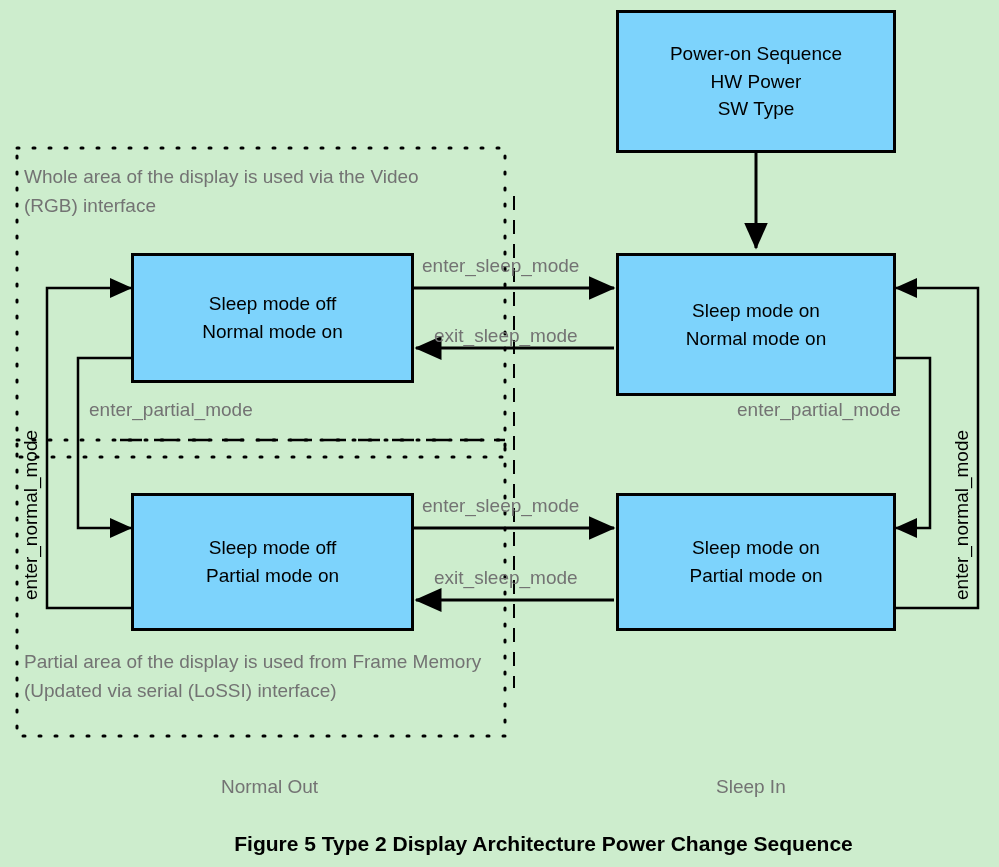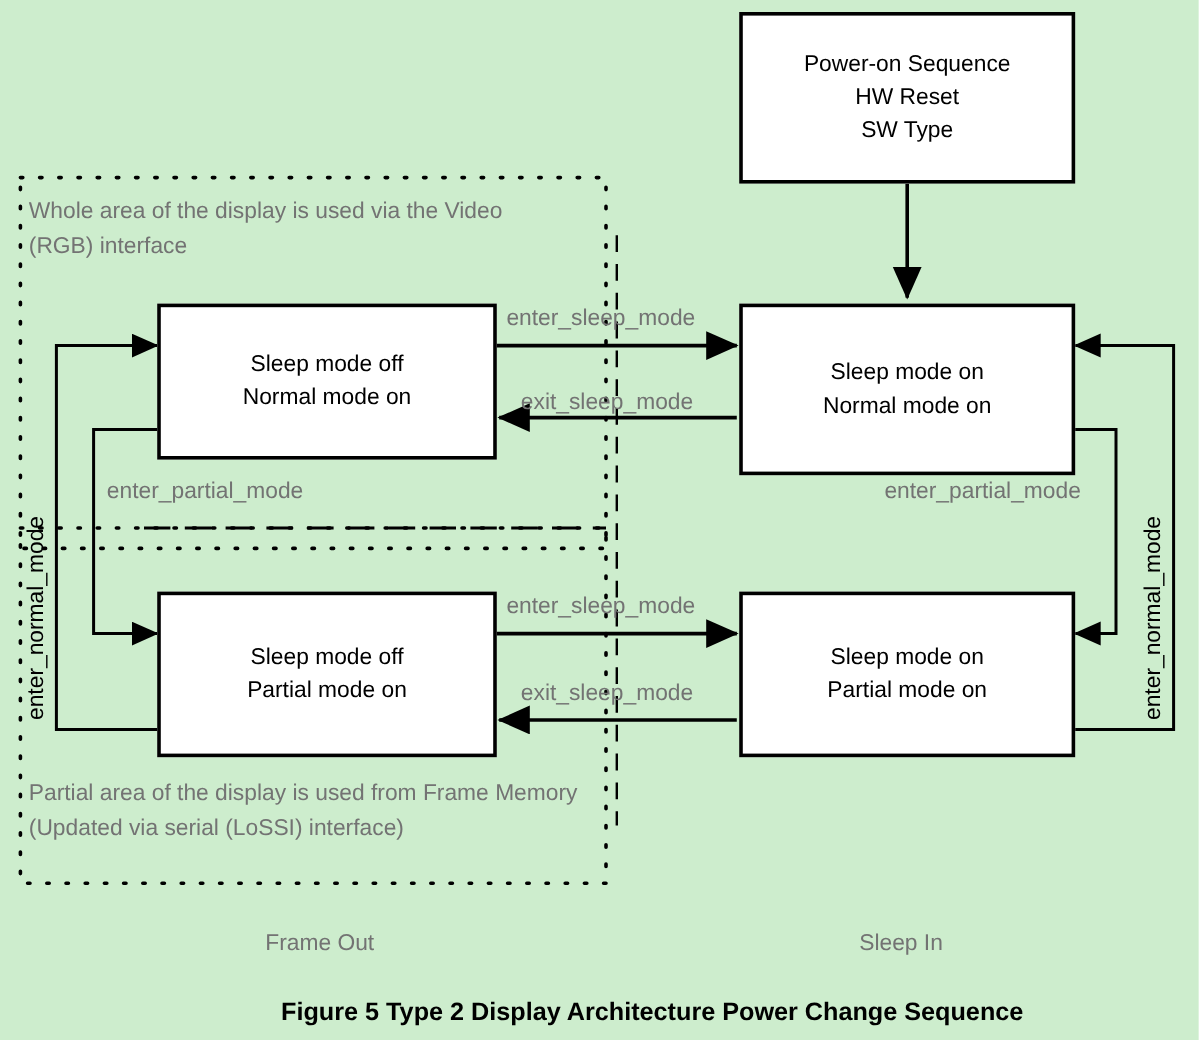--- a/index.html
+++ b/index.html
@@ -11,21 +11,21 @@
     position: relative;
     width: 999px;
     height: 867px;
     background: #cdedcd;
     font-family: "Liberation Sans", sans-serif;
     overflow: hidden;
   }
   .box {
     position: absolute;
     border: 3px solid #000;
-    background: #ffffff;
+    background: #7dd3fc;
     box-sizing: border-box;
     display: flex;
     flex-direction: column;
     align-items: center;
     justify-content: center;
     font-size: 19px;
     color: #000;
     line-height: 1.45;
     text-align: center;
   }
@@ -94,21 +94,21 @@
 
     <path d="M134,608 H47 V288 H131" fill="none" stroke="#000" stroke-width="2.5" marker-end="url(#arrow)"></path>
 
     <path d="M893,358 H930 V528 H896" fill="none" stroke="#000" stroke-width="2.5" marker-end="url(#arrow)"></path>
 
     <path d="M893,608 H978 V288 H896" fill="none" stroke="#000" stroke-width="2.5" marker-end="url(#arrow)"></path>
   </svg>
 
   <div class="box" style="left:616px; top:10px; width:280px; height:143px;">
     <span class="line">Power-on Sequence</span>
-    <span class="line">HW Reset</span>
+    <span class="line">HW Power</span>
     <span class="line">SW Type</span>
   </div>
 
   <div class="box" style="left:131px; top:253px; width:283px; height:130px;">
     <span class="line">Sleep mode off</span>
     <span class="line">Normal mode on</span>
   </div>
 
   <div class="box" style="left:616px; top:253px; width:280px; height:143px;">
     <span class="line">Sleep mode on</span>
@@ -134,18 +134,18 @@
 
   <div class="label" style="left:422px; top:495px;">enter_sleep_mode</div>
   <div class="label" style="left:434px; top:567px;">exit_sleep_mode</div>
 
   <div class="label" style="left:89px; top:399px;">enter_partial_mode</div>
   <div class="label" style="left:737px; top:399px;">enter_partial_mode</div>
 
   <div class="vlabel" style="left:20px; top:600px; transform: rotate(-90deg);">enter_normal_mode</div>
   <div class="vlabel" style="left:951px; top:600px; transform: rotate(-90deg);">enter_normal_mode</div>
 
-  <div class="label" style="left:221px; top:776px;">Frame Out</div>
+  <div class="label" style="left:221px; top:776px;">Normal Out</div>
   <div class="label" style="left:716px; top:776px;text-align:center;">Sleep In</div>
 
   <div class="caption" style="left:0; top:832px; width:999px;padding-left:44px;">Figure 5 Type 2 Display Architecture Power Change Sequence</div>
 
 </div>
 
 </body></html>

